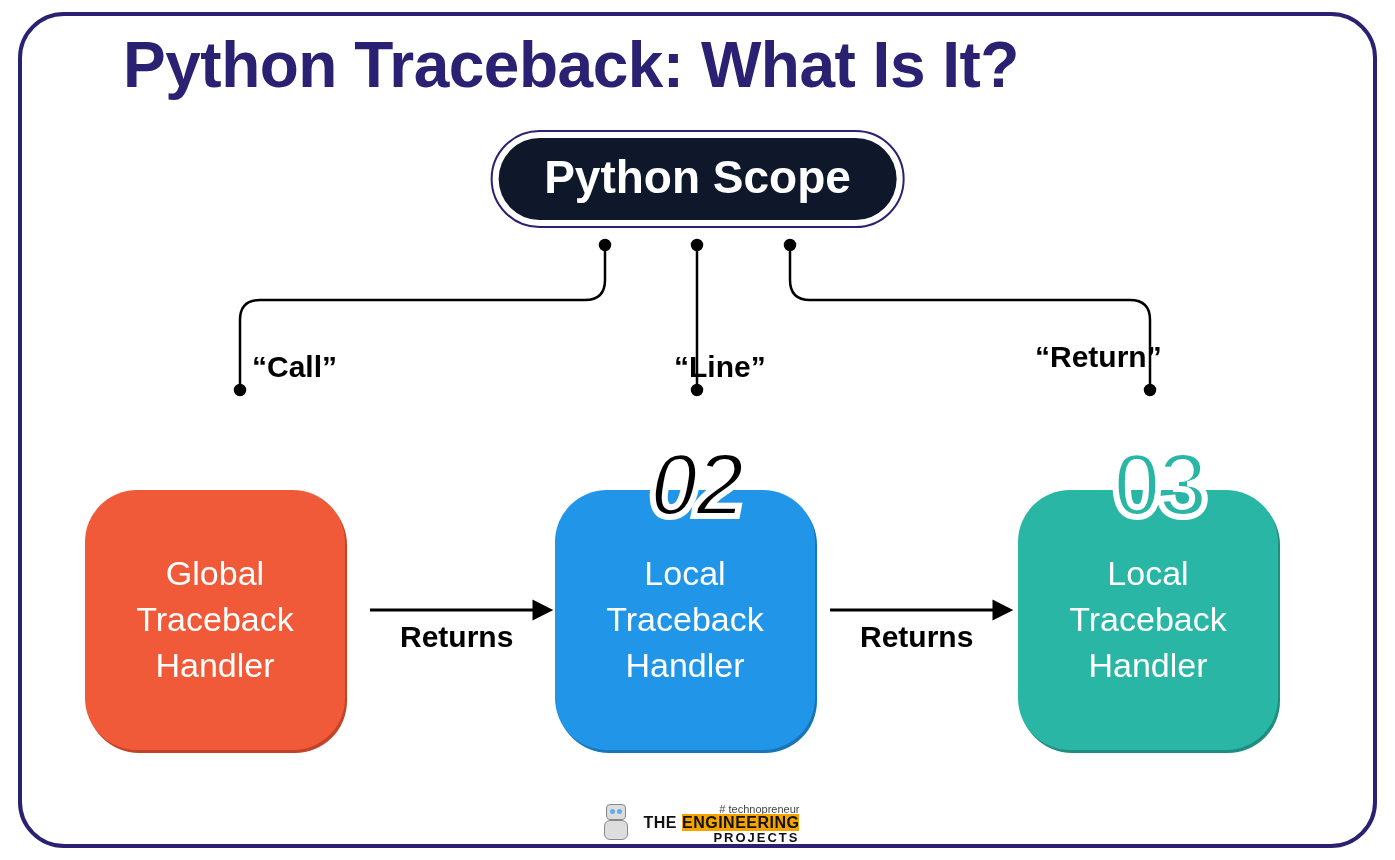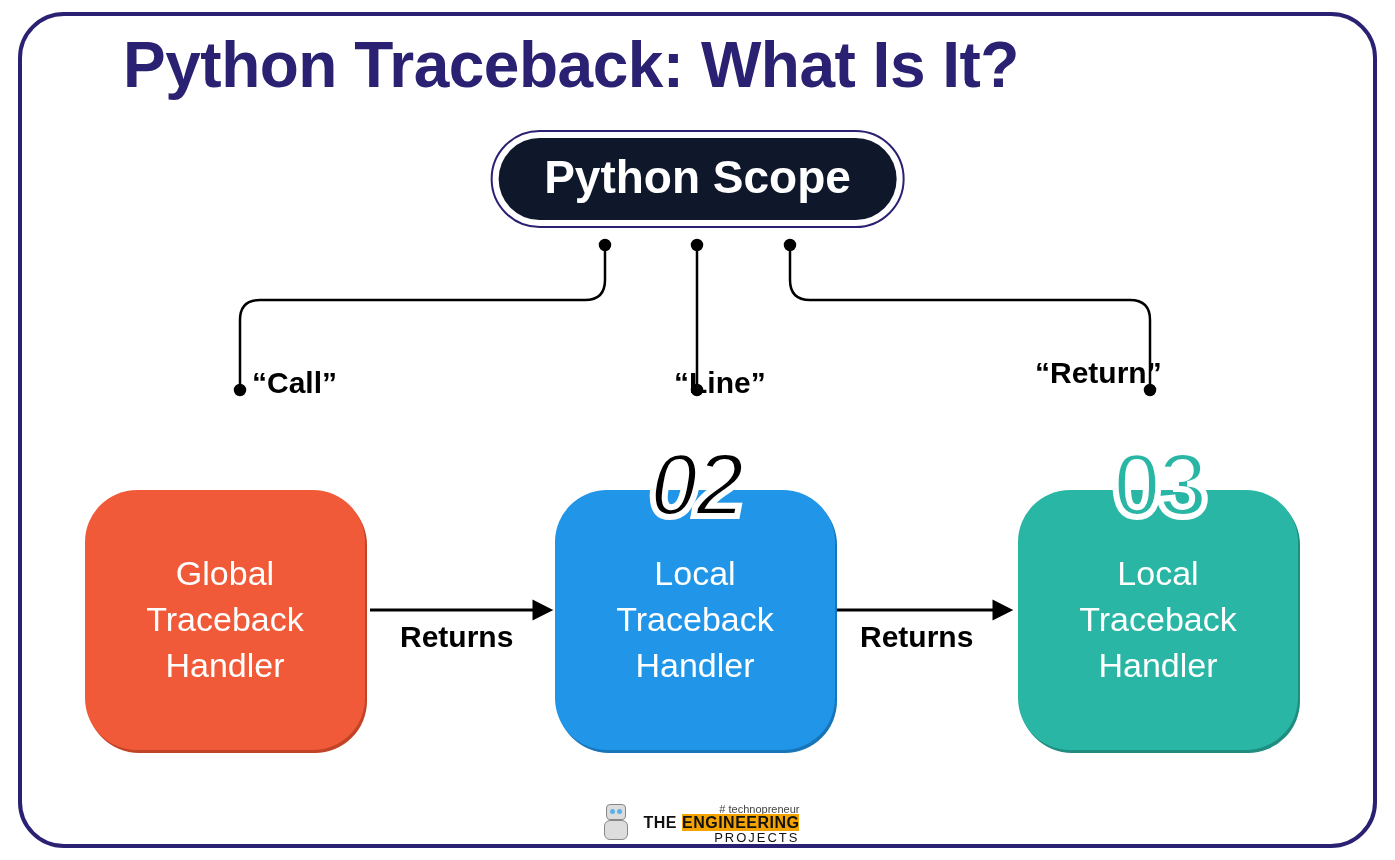--- a/index.html
+++ b/index.html
@@ -49,31 +49,30 @@
     position: absolute;
     left: 0; top: 0;
     width: 1395px; height: 860px;
     pointer-events: none;
   }
   .qlabel {
     position: absolute;
     font-size: 30px;
     font-weight: 600;
     color: #000;
-    margin-top: 16px;
   }
   .node {
     position: absolute;
     width: 280px;
     height: 290px;
   }
   .node-body {
     position: absolute;
     left: 0; top: 40px;
-    width: 280px; height: 260px;
+    width: 260px; height: 260px;
     border-radius: 52px;
     color: #fff;
     text-align: center;
     display: flex;
     align-items: center;
     justify-content: center;
     font-size: 34px;
     font-weight: 500;
     line-height: 1.35;
     padding: 0 16px;
@@ -117,21 +116,21 @@
     width: 20px; height: 16px;
     background: #ddd; border: 1px solid #888; border-radius: 4px;
   }
   .robot .eye { position:absolute; top:4px; width:5px; height:5px; background:#5bb0e8; border-radius:50%; }
   .robot .eye.l{left:3px;} .robot .eye.r{right:3px;}
   .robot .body { position:absolute; left:8px; top:20px; width:24px; height:20px; background:#ddd; border:1px solid #888; border-radius:6px;}
   .footer-text { line-height: 1; }
   .hashtag { font-size: 11px; color: #444; text-align:right; }
   .brand1 { font-size: 16px; font-weight: 800; color: #111; letter-spacing: 0.5px; }
   .brand1 .eng { background: #f4a300; color:#111; padding: 0 0; }
-  .brand2 { font-size: 13px; font-weight: 400; color:#111; letter-spacing: 2px; text-align:right; }
+  .brand2 { font-size: 13px; font-weight: 700; color:#111; letter-spacing: 2px; text-align:right; }
 </style>
 </head>
 <body>
 
 <div class="frame"></div>
 
 <div class="title">Python Traceback: What Is It?</div>
 
 <div class="pill-wrap">
   <div class="pill">Python Scope</div>

